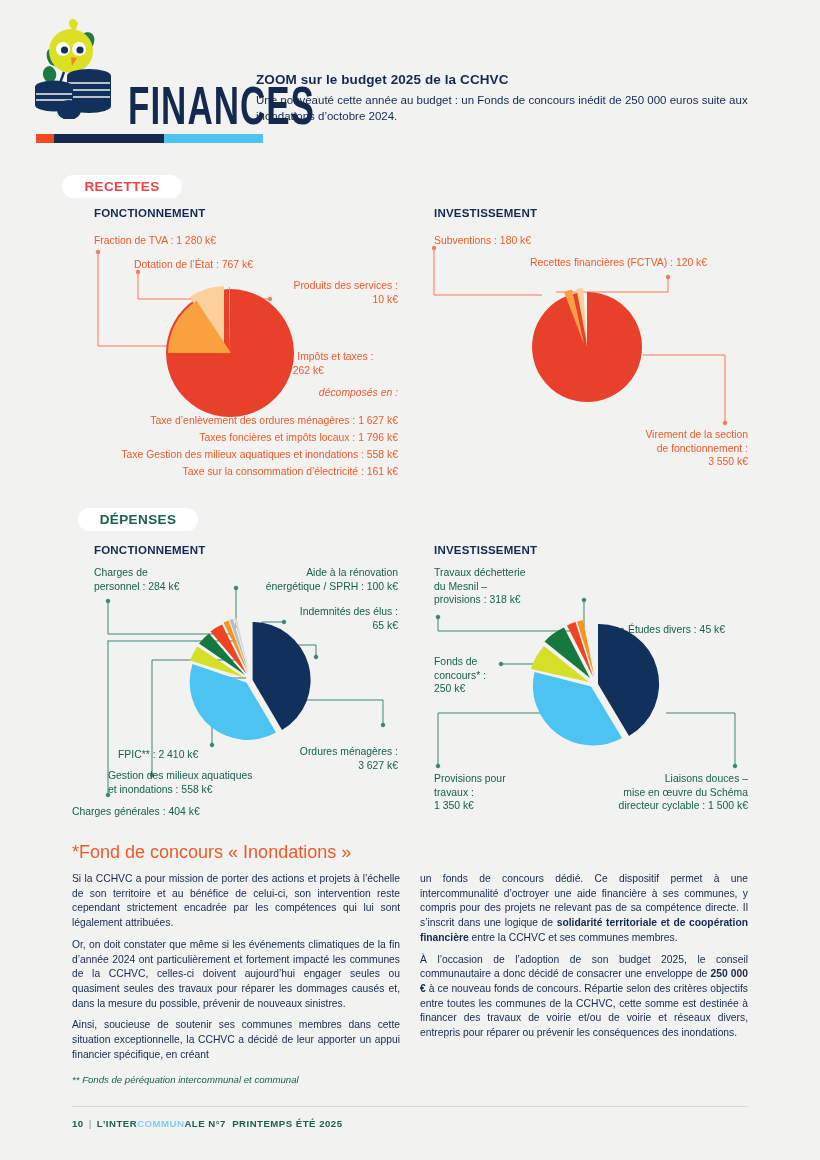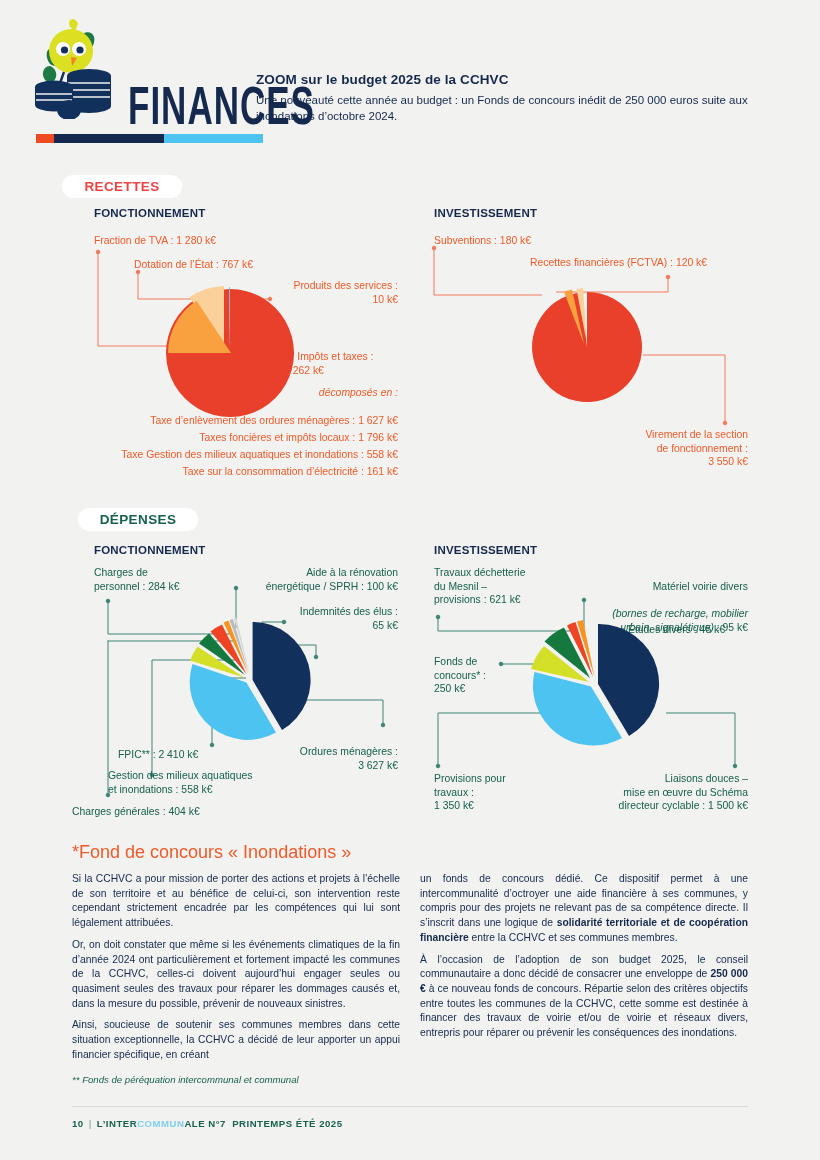--- a/index.html
+++ b/index.html
@@ -279,26 +279,21 @@
 
         <path d="M-0.8 -2 L-20 -55 A58 58 0 0 1 -16.5 -56 Z" fill="#b9bcbd" transform="translate(-1.5,-5)"></path>
 
         <path d="M-0.5 -2 L-16 -56.5 A58 58 0 0 1 -13.5 -57 Z" fill="#d5d7d8" transform="translate(-1,-5)"></path>
       </g>
     </svg>
   </div>
 
   <div class="lbl g" style="left:434px;top:566px;">Travaux déchetterie
 du Mesnil –
-provisions : 621 k€</div>
-  <div class="lbl g r" style="left:590px;top:566px;width:158px;">
-    <span>Matériel voirie divers</span><br>
-    <i>(bornes de recharge, mobilier
-urbain, signalétique)</i><span> : 95 k€</span>
-  </div>
+provisions : 318 k€</div>
   <div class="lbl g" style="left:628px;top:623px;">Études divers : 45 k€</div>
   <div class="lbl g" style="left:434px;top:655px;">Fonds de
 concours* :
 250 k€</div>
   <div class="lbl g" style="left:434px;top:772px;">Provisions pour
 travaux :
 1 350 k€</div>
   <div class="lbl g r" style="left:560px;top:772px;width:188px;">Liaisons douces  –
 mise en œuvre du Schéma
 directeur cyclable :  1 500 k€</div>

